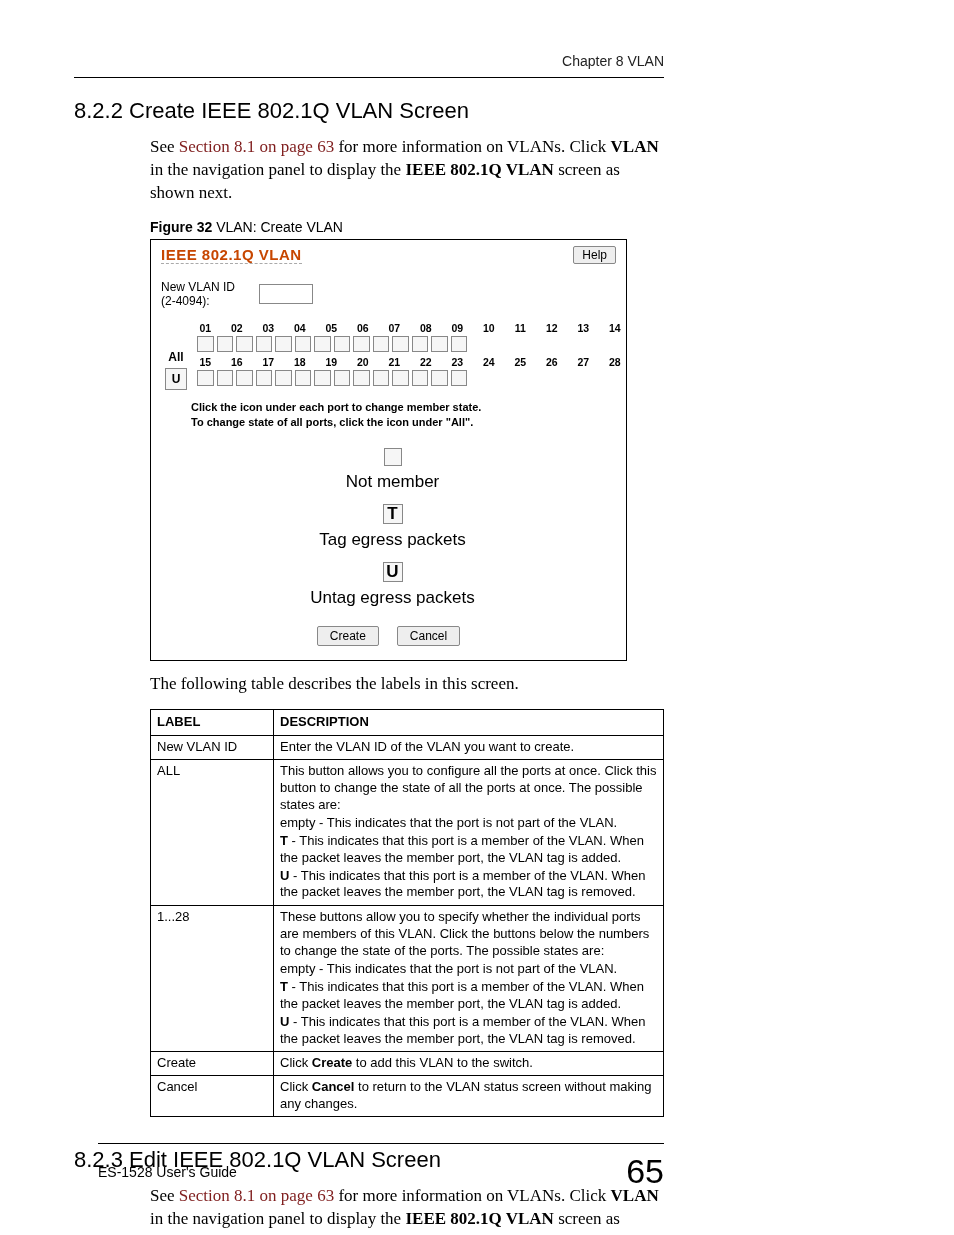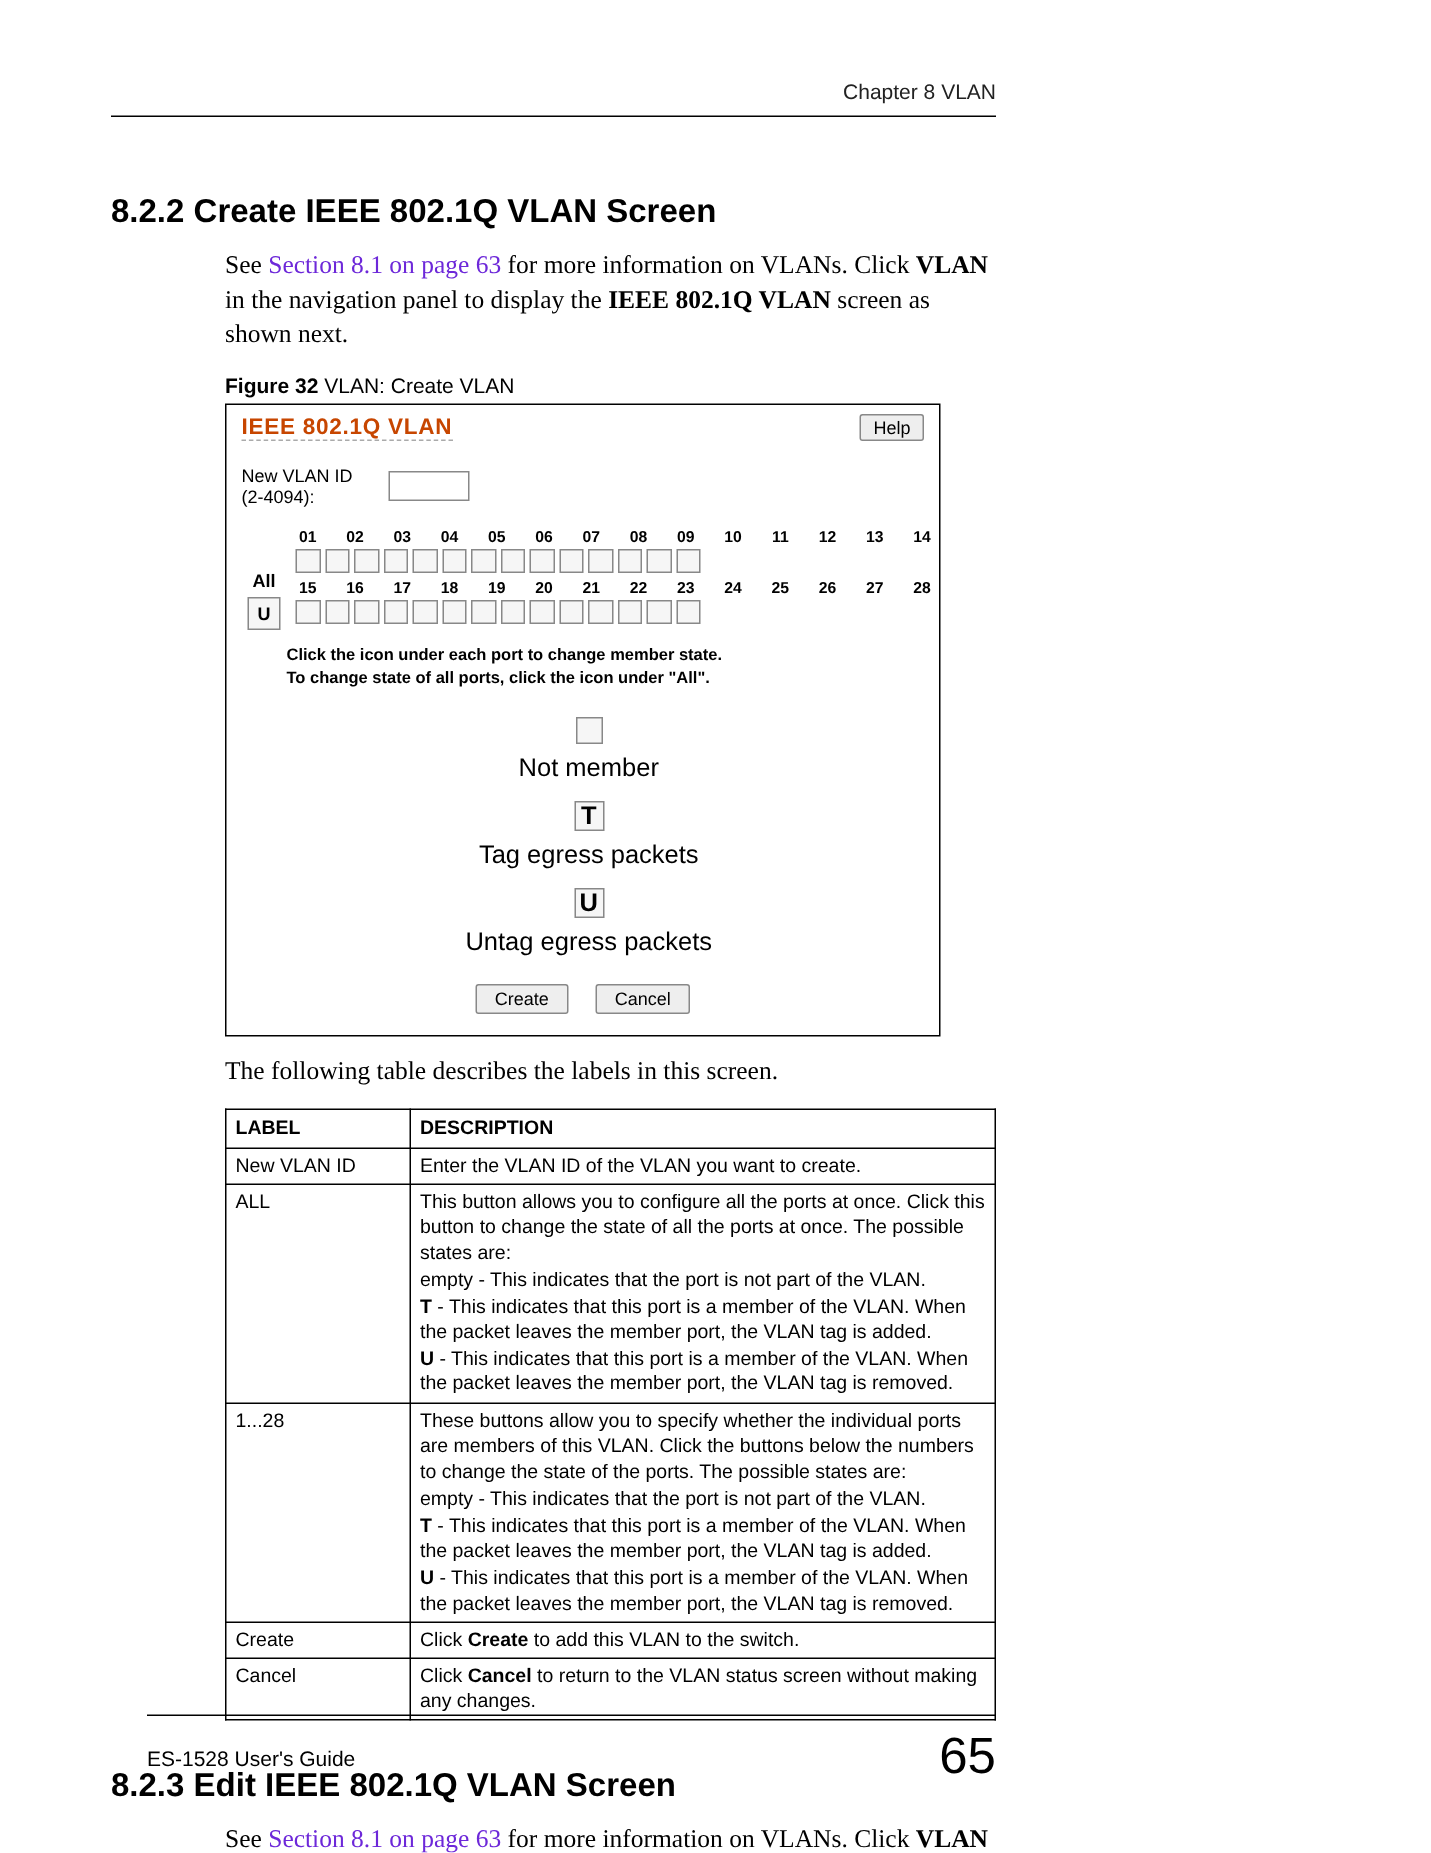--- a/index.html
+++ b/index.html
@@ -28,34 +28,34 @@
   .header-text {
     position: absolute;
     right: 0;
     top: -2px;
     font-family: Arial, Helvetica, sans-serif;
     font-size: 14px;
     color: #222;
   }
   h2.section {
     font-family: Arial, Helvetica, sans-serif;
-    font-weight: bold;
+    font-weight: normal;
     font-size: 22px;
-    margin: 50px 0 12px 0;
+    margin: 20px 0 12px 0;
   }
   .body-indent {
     margin-left: 76px;
     margin-right: 0;
   }
   .body-p {
     font-size: 17px;
     line-height: 1.35;
     margin: 6px 0 14px 0;
   }
-  .link { color: #6d28d9; }
+  .link { color: #7f1d1d; }
   .caption {
     font-family: Arial, Helvetica, sans-serif;
     font-size: 14px;
     margin: 6px 0 4px 0;
   }
   .caption b { font-weight: bold; }
 
   
   .figure {
     border: 1.5px solid #000;

